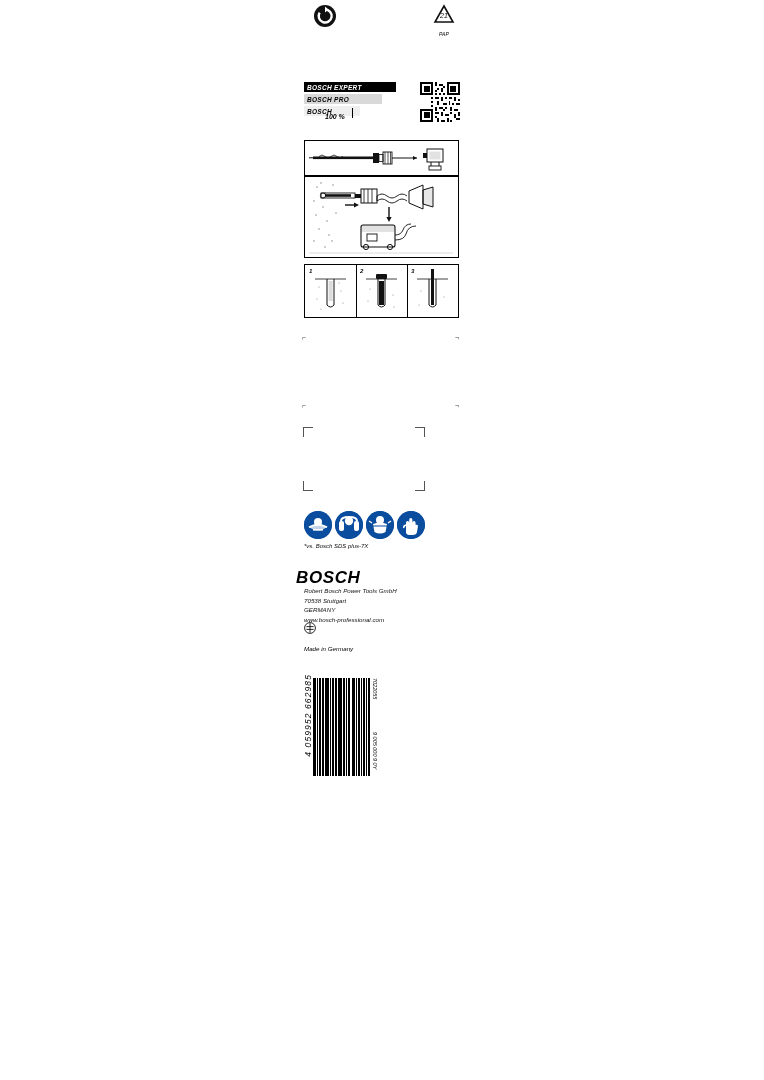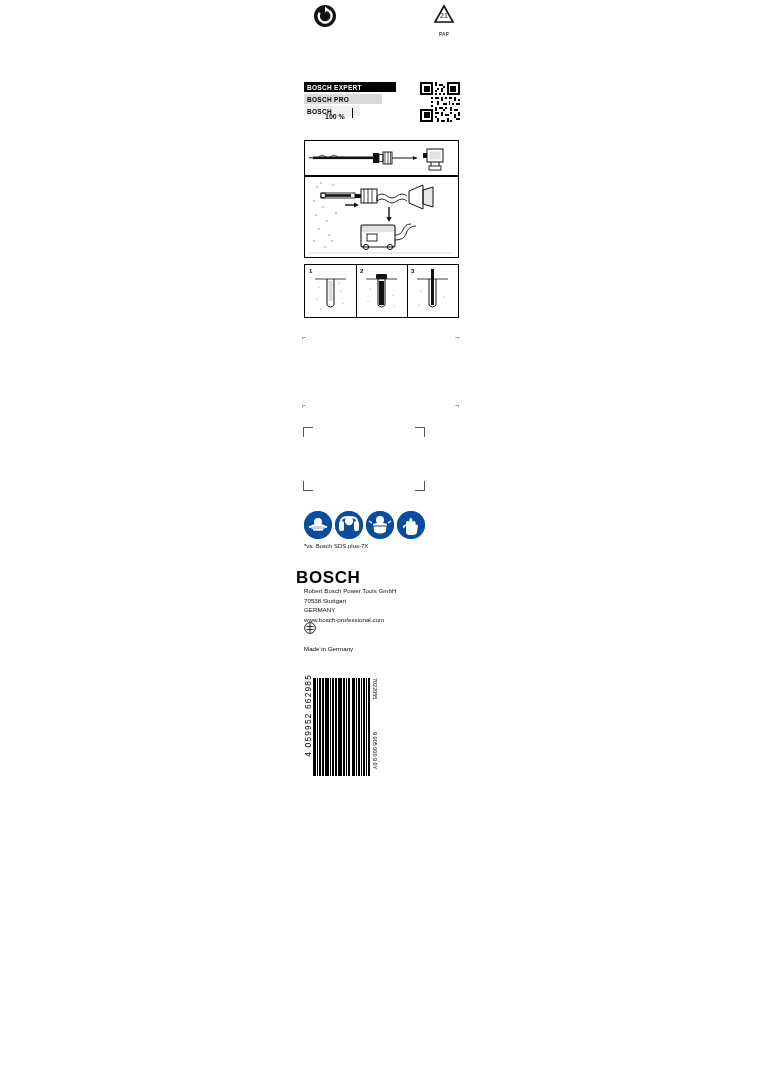--- a/index.html
+++ b/index.html
@@ -8,21 +8,21 @@
     background: #ffffff;
   }
   body {
     width: 764px;
     height: 1080px;
     position: relative;
     font-family: "Liberation Sans", sans-serif;
     color: #000000;
     overflow: hidden;
   }
-  .abs { position: absolute; }
+  .abs { position: absolute; font-style: italic; }
 
   
   #recycle-arrow-icon {
     left: 313px; top: 4px; width: 24px; height: 24px;
   }
   #pap-icon {
     left: 432px; top: 4px; width: 24px; height: 28px;
     text-align: center;
   }
   #pap-icon .pap-label {

